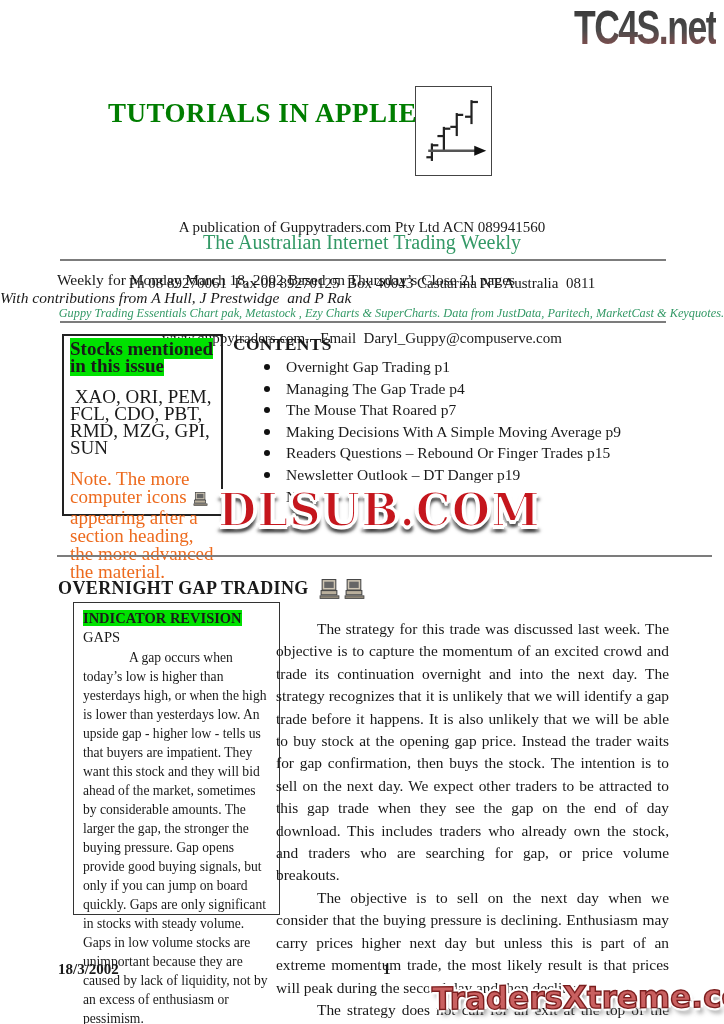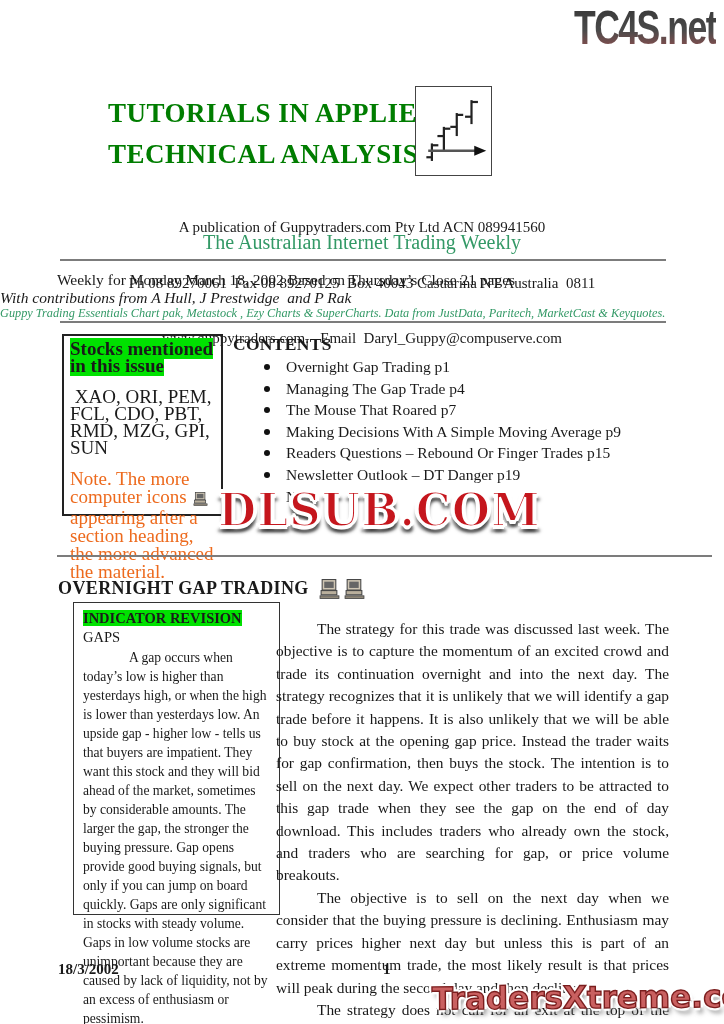--- a/index.html
+++ b/index.html
@@ -47,21 +47,21 @@
   .hr2{left:60px;top:321px;width:606px;}
   .hr3{left:57px;top:555px;width:655px;}
   .weekly{
     position:absolute;left:0;top:271px;width:572px;text-align:center;font-size:15.5px;
   }
   .contrib{
     position:absolute;left:0;top:289px;width:724px;text-align:left;
     font-size:15.5px;font-style:italic;white-space:pre-wrap;
   }
   .credits{
-    position:absolute;left:0;top:306px;width:724px;text-align:left;
+    position:absolute;left:0;top:306px;width:724px;text-align:right;
     font-size:12.3px;font-style:italic;color:var(--credits-green);
   }
   
   .stocks-box{
     position:absolute;left:62px;top:334px;width:161px;height:182px;
     border:2px solid #222;padding:4px 6px;font-size:19px;line-height:17px;
   }
   .stocks-title{display:inline;background:var(--highlight-green);font-weight:bold;}
   .stocks-list{margin-top:14px;white-space:pre-wrap;}
   .stocks-note{margin-top:14px;color:var(--note-orange);line-height:18px;}
@@ -127,21 +127,20 @@
 </style>
 </head>
 <body>
 
 <div class="page">
 
   <div class="tc4s">TC4S.net</div>
 
   <div class="masthead-title">
     <div>TUTORIALS IN APPLIED</div>
-    <div>TECHNICAL ANALYSIS</div>
   </div>
 
   <div class="logo-box">
     <svg width="70" height="82" viewBox="0 0 76 89">
       <g stroke="#222" stroke-width="2.4" fill="none">
         <line x1="14" y1="58" x2="14" y2="77"></line>
           <line x1="8" y1="73" x2="14" y2="73"></line>
           <line x1="14" y1="60" x2="21" y2="60"></line>
         <line x1="27" y1="40" x2="27" y2="66"></line>
           <line x1="20" y1="50" x2="27" y2="50"></line>

